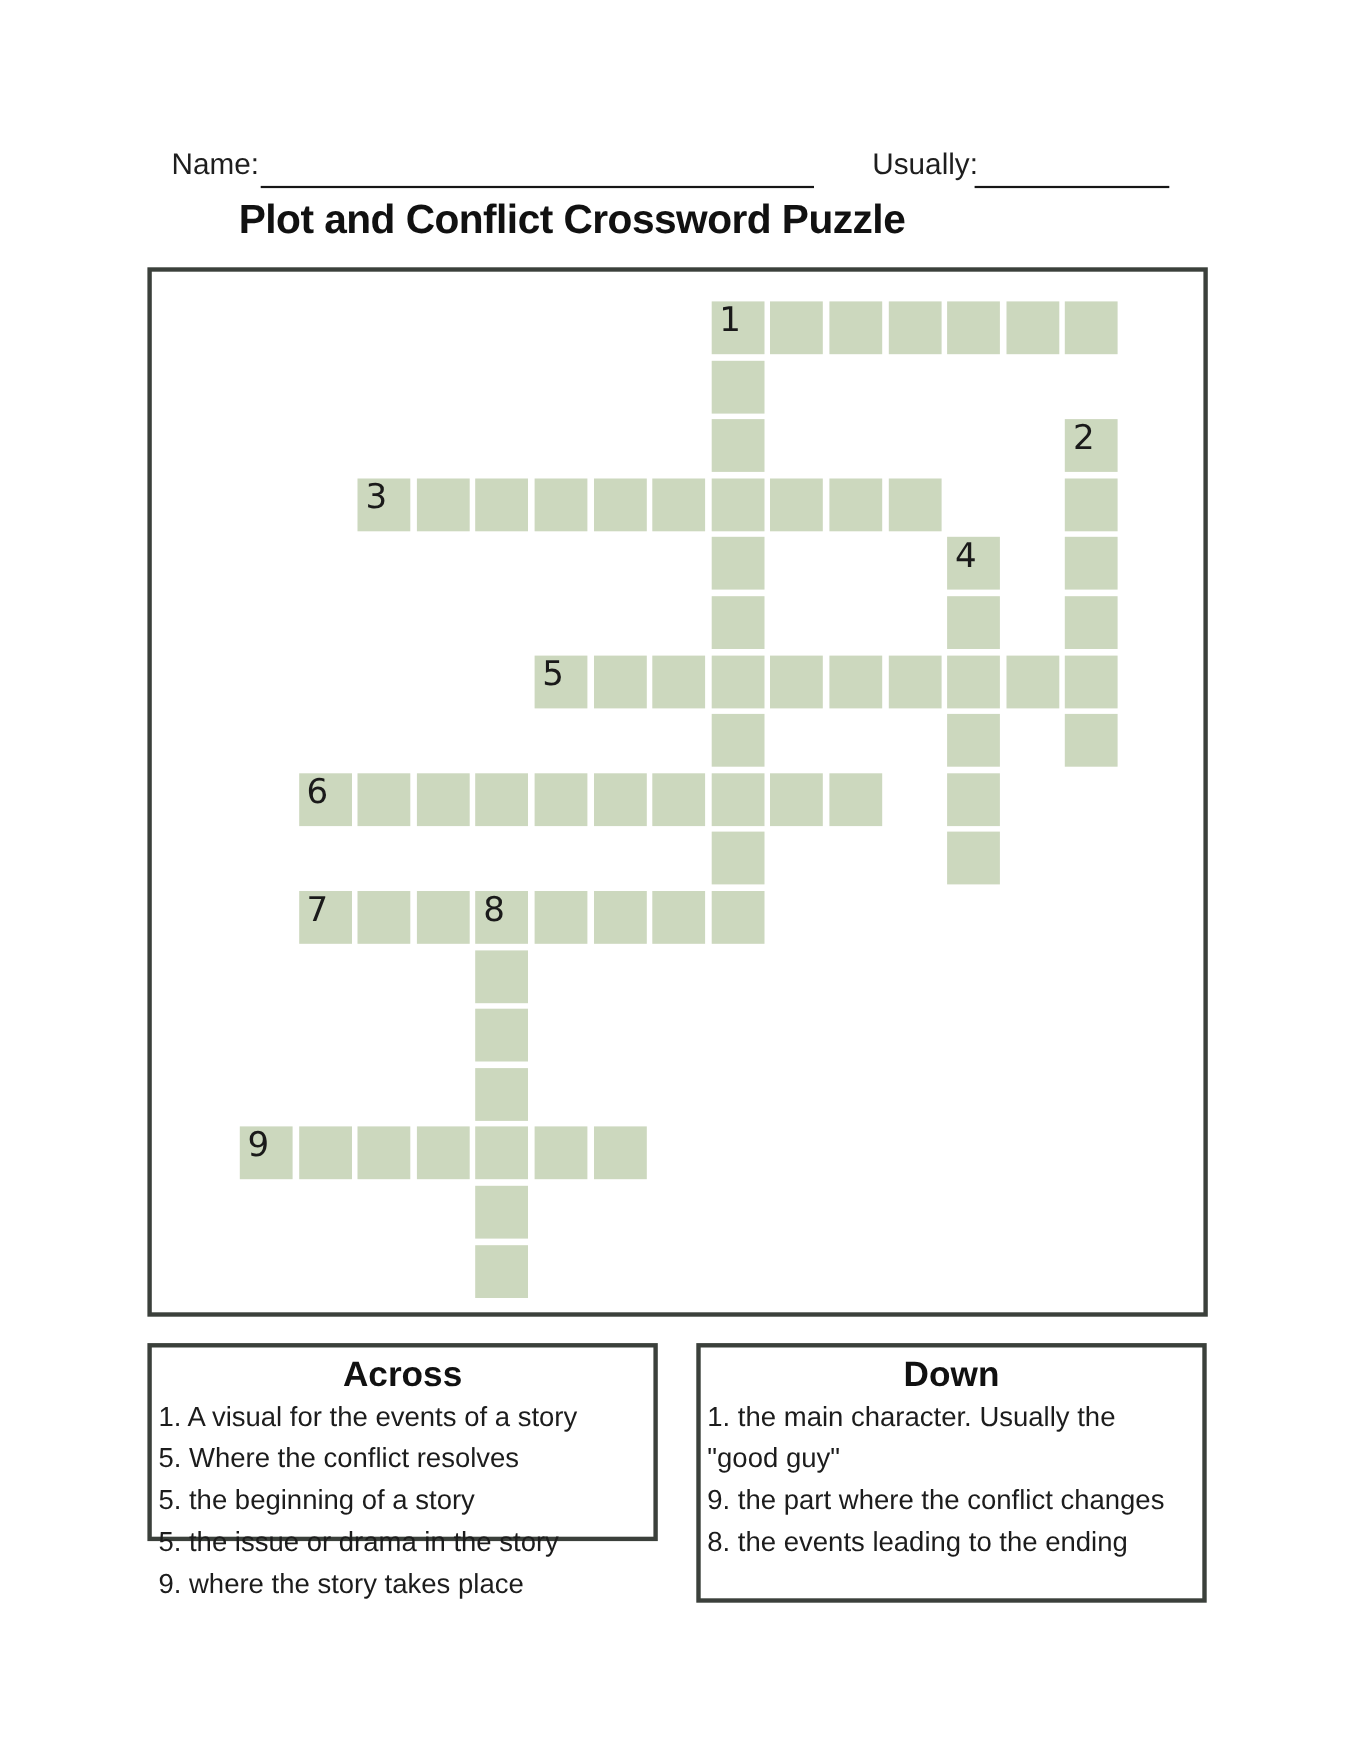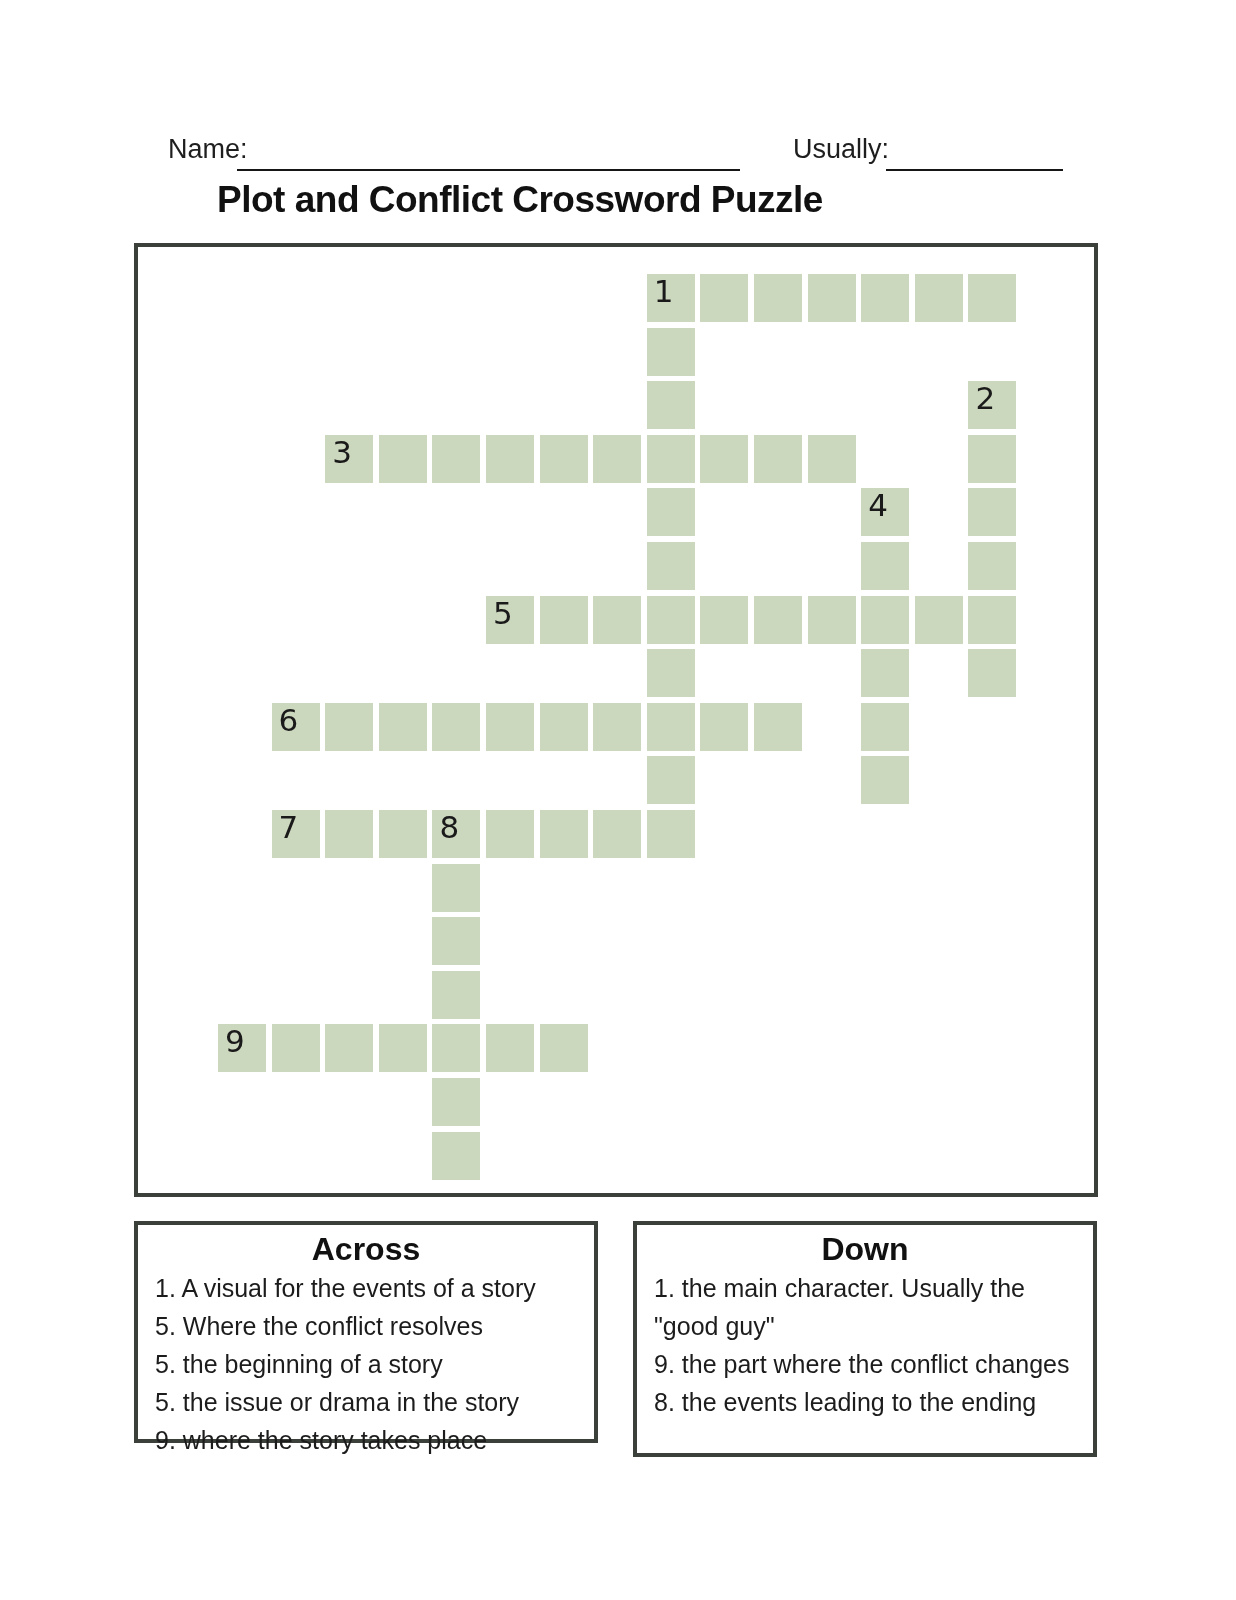--- a/index.html
+++ b/index.html
@@ -13,21 +13,21 @@
   }
   .page { position: absolute; left: 0; top: 0; width: 1236px; height: 1600px; }
 
   
   .field-label {
     position: absolute;
     font-size: 27px;
     color: #1e1e1e;
     white-space: nowrap;
   }
-  #name-label   { left: 168px; top: 134px; }
+  #name-label   { left: 156px; top: 134px; }
   #period-label { left: 793px; top: 134px; }
   .blank-line {
     position: absolute;
     height: 0;
     border-bottom: 2.5px solid #161616;
   }
   #name-line   { left: 237px; top: 169px; width: 503px; }
   #period-line { left: 886px; top: 169px; width: 177px; }
 
   .title {
@@ -62,40 +62,40 @@
     font-family: "DejaVu Sans", sans-serif;
     font-size: 31px;
     line-height: 1.15;
     color: #1a1a1a;
   }
 
   
   .clue-box {
     position: absolute;
     top: 1221px;
-    width: 464px; height: 222px;
+    width: 464px; height: 180px;
     box-sizing: border-box;
     border: 4px solid var(--box-border, #3b403b);
     background: #ffffff;
   }
   #across-box { left: 134px; }
   #down-box   { left: 633px; height: 236px; }
   .clue-heading {
     text-align: center;
     font-size: 32px;
     font-weight: 700;
     color: #111111;
     margin: 4px 0 0 0;
     line-height: 40px;
   }
   .clue-lines { margin-top: 0; }
   .clue-line {
     font-size: 25px;
     line-height: 38px;
-    padding-left: 17px;
+    padding-left: 6px;
     white-space: nowrap;
     color: #1c1c1c;
   }
 </style>
 </head>
 <body>
 
 <div class="page">
 
   <span class="field-label" id="name-label">Name:</span>

